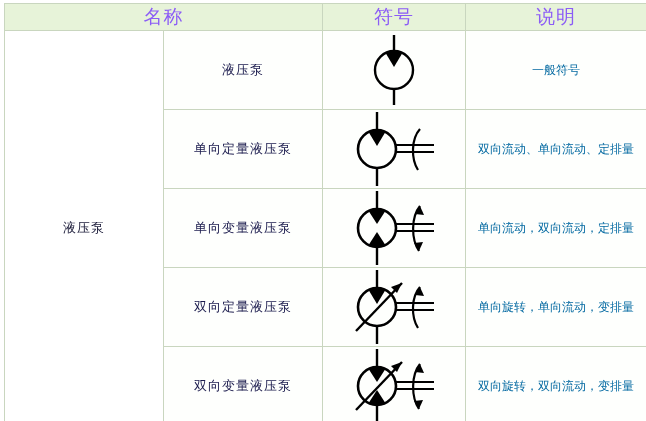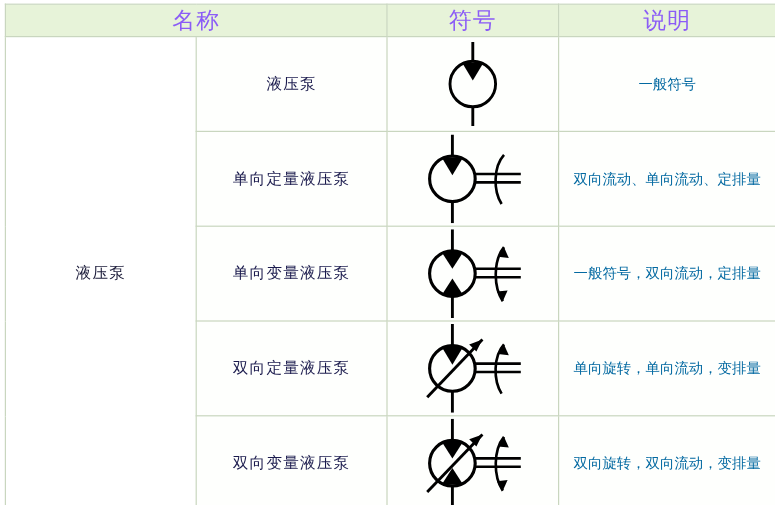--- a/index.html
+++ b/index.html
@@ -162,21 +162,21 @@
               <polygon points="35,33 26,19 44,19" fill="#000"></polygon>
               <polygon points="35,41 26,55 44,55" fill="#000"></polygon>
               <line x1="54" y1="33" x2="92" y2="33" stroke="#000" stroke-width="2.2"></line>
               <line x1="54" y1="40" x2="92" y2="40" stroke="#000" stroke-width="2.2"></line>
               <path d="M78 15 C 69 26, 69 48, 77 60" fill="none" stroke="#000" stroke-width="2.2"></path>
               <polygon points="78,15 73,23 82,24" fill="#000"></polygon>
               <polygon points="77,60 72,52 81,51" fill="#000"></polygon>
             </svg>
           </div>
         </td>
-        <td class="desc-cell">一般符号，双向流动，定排量</td>
+        <td class="desc-cell">单向流动，双向流动，定排量</td>
       </tr>
 
       <tr>
         <td class="name-cell">双向定量液压泵</td>
         <td class="sym-cell">
           <div class="sym-wrap">
             <svg class="pump-symbol" width="104" height="74" viewBox="0 0 104 74" aria-hidden="true">
               <line x1="35" y1="0" x2="35" y2="18" stroke="#000" stroke-width="2.4"></line>
               <line x1="35" y1="56" x2="35" y2="74" stroke="#000" stroke-width="2.4"></line>
               <circle cx="35" cy="37" r="19" fill="none" stroke="#000" stroke-width="2.6"></circle>

